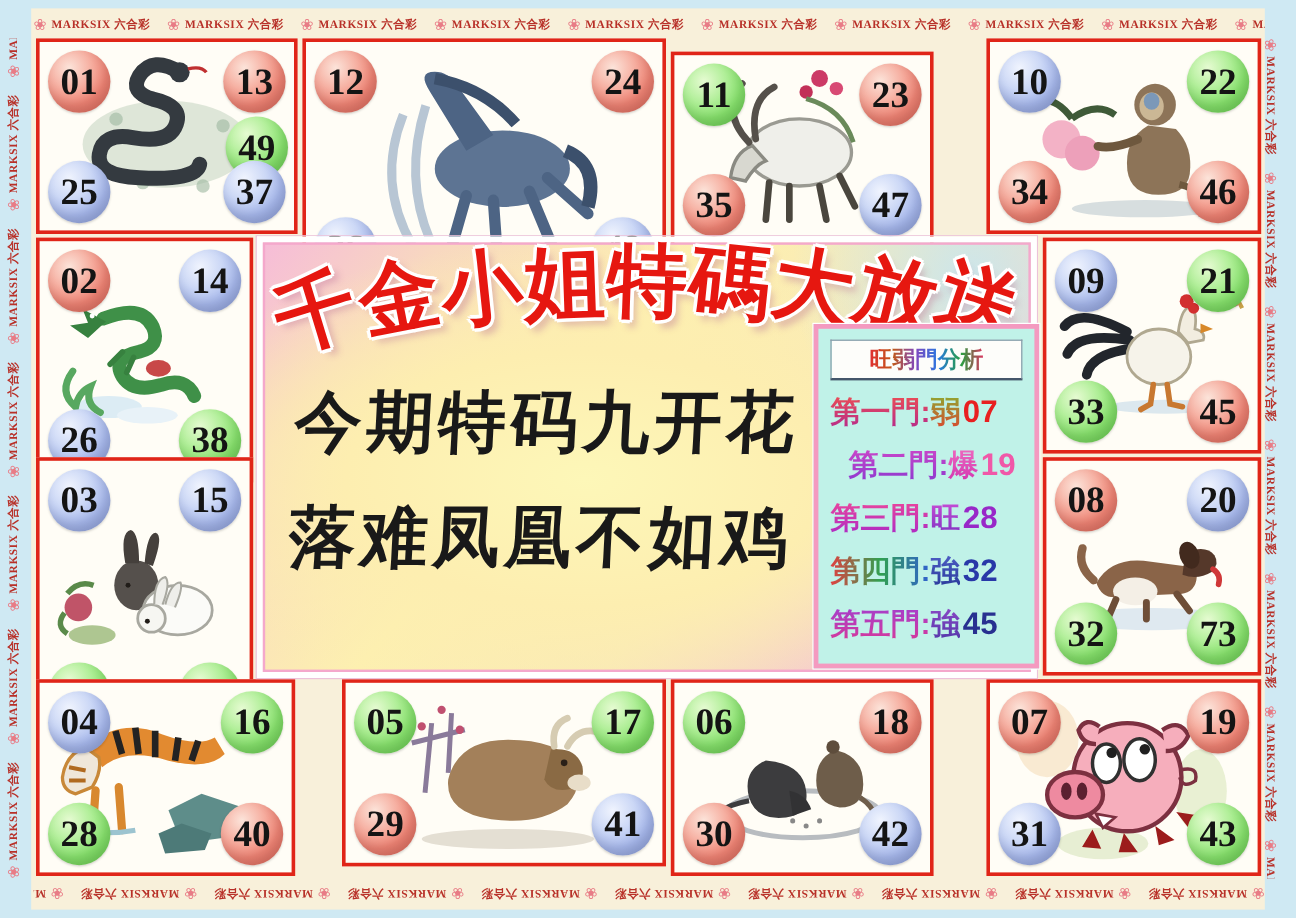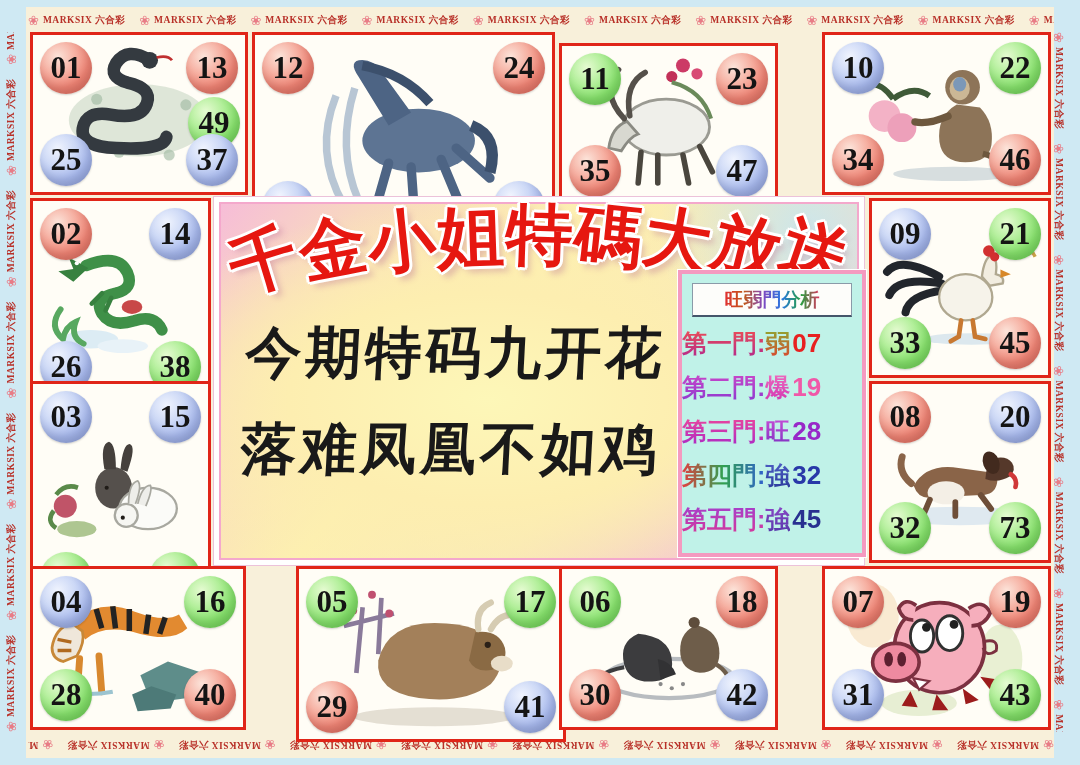--- a/index.html
+++ b/index.html
@@ -25,21 +25,21 @@
   .cell svg.art{position:absolute;left:4%;top:4%;width:92%;height:92%;}
   .c-snake  {left:30px; top:32px; width:218px;height:163px;}
   .c-horse  {left:252px;top:32px; width:303px;height:210px;}
   .c-goat   {left:559px;top:43px; width:219px;height:163px;}
   .c-monkey {left:822px;top:32px; width:229px;height:163px;}
   .c-dragon {left:30px; top:198px;width:181px;height:204px;}
   .c-rabbit {left:30px; top:381px;width:181px;height:232px;}
   .c-rooster{left:869px;top:198px;width:182px;height:180px;padding-left:48px;}
   .c-dog    {left:869px;top:381px;width:182px;height:182px;}
   .c-tiger  {left:30px; top:566px;width:216px;height:164px;}
-  .c-ox     {left:296px;top:566px;width:270px;height:176px;}
+  .c-ox     {left:285px;top:566px;width:270px;height:156px;}
   .c-rat    {left:559px;top:566px;width:219px;height:164px;}
   .c-pig    {left:822px;top:566px;width:229px;height:164px;}
 
   
   .ball{position:absolute;width:52px;height:52px;border-radius:50%;
     display:flex;align-items:center;justify-content:center;
     font-family:"Liberation Serif",serif;font-size:31px;font-weight:600;color:#141414;
     box-shadow:inset -3px -6px 9px rgba(0,0,0,.13), 0 1px 2px rgba(0,0,0,.18);}
   .ball.red  {background:radial-gradient(circle at 34% 28%, #fce4da 0%, #f6b0a2 35%, #ee8374 62%, #e3675a 100%);}
   .ball.green{background:radial-gradient(circle at 34% 28%, #e6fbd2 0%, #b2ef9a 35%, #86e06c 62%, #66d24e 100%);}
@@ -72,28 +72,28 @@
 
   
   .analysis{position:absolute;left:459px;top:68px;width:188px;height:287px;box-sizing:border-box;
     background:#c0f2e8;border:4px solid #f49ac0;box-shadow:0 0 0 1px #ffffff;}
   .ahdr{margin:9px auto 4px;width:158px;text-align:center;background:#fdfdfa;
     border:1px solid #8a9aa8;border-bottom:2px solid #44566a;padding:3px 0 2px;
     font-family:"Liberation Serif",serif;font-weight:bold;font-size:19px;
     background-clip:padding-box;}
   .ahdr span{background-image:linear-gradient(90deg,#e03030,#c05818,#8048c0,#2878e0,#28a040,#e03060);
     -webkit-background-clip:text;background-clip:text;color:transparent;}
-  .arow{height:44px;display:flex;align-items:center;padding-left:0;
+  .arow{height:44px;display:flex;align-items:center;padding-left:10px;
     font-weight:bold;font-size:25px;letter-spacing:0;}
   .arow .lbl,.arow .grd{-webkit-background-clip:text;background-clip:text;color:transparent;}
   .arow .num{font-size:26px;margin-left:2px;}
   .r0 .lbl{background-image:linear-gradient(180deg,#f05050,#b02890);}
   .r0 .grd{background-image:linear-gradient(180deg,#88b030,#e04030);}
   .r0 .num{color:#e82020;}
-  .r1 .lbl{background-image:linear-gradient(180deg,#d048c8,#8838d0);}
+  .r1 .lbl{background-image:linear-gradient(180deg,#d048c8,#8838d0);margin-left:15px;}
   .r1 .grd{background-image:linear-gradient(180deg,#f070c0,#d030b0);}
   .r1 .num{color:#f058a8;}
   .r2 .lbl{background-image:linear-gradient(180deg,#f04898,#a828c8);}
   .r2 .grd{background-image:linear-gradient(180deg,#d050d8,#7830c0);}
   .r2 .num{color:#9828c8;}
   .r3 .lbl{background-image:linear-gradient(90deg,#e04040,#30a050,#3060d0);}
   .r3 .grd{background-image:linear-gradient(180deg,#5060c8,#283898);}
   .r3 .num{color:#2838a8;}
   .r4 .lbl{background-image:linear-gradient(180deg,#a040d0,#d83898);}
   .r4 .grd{background-image:linear-gradient(180deg,#9048c8,#5038a8);}

